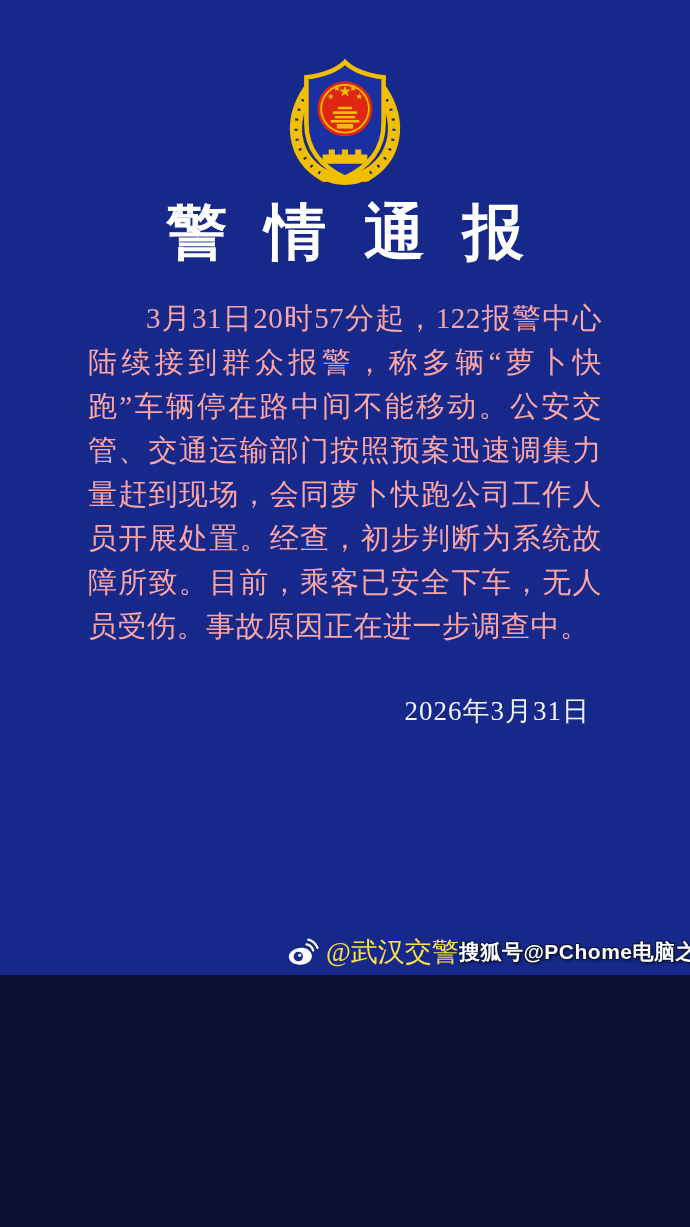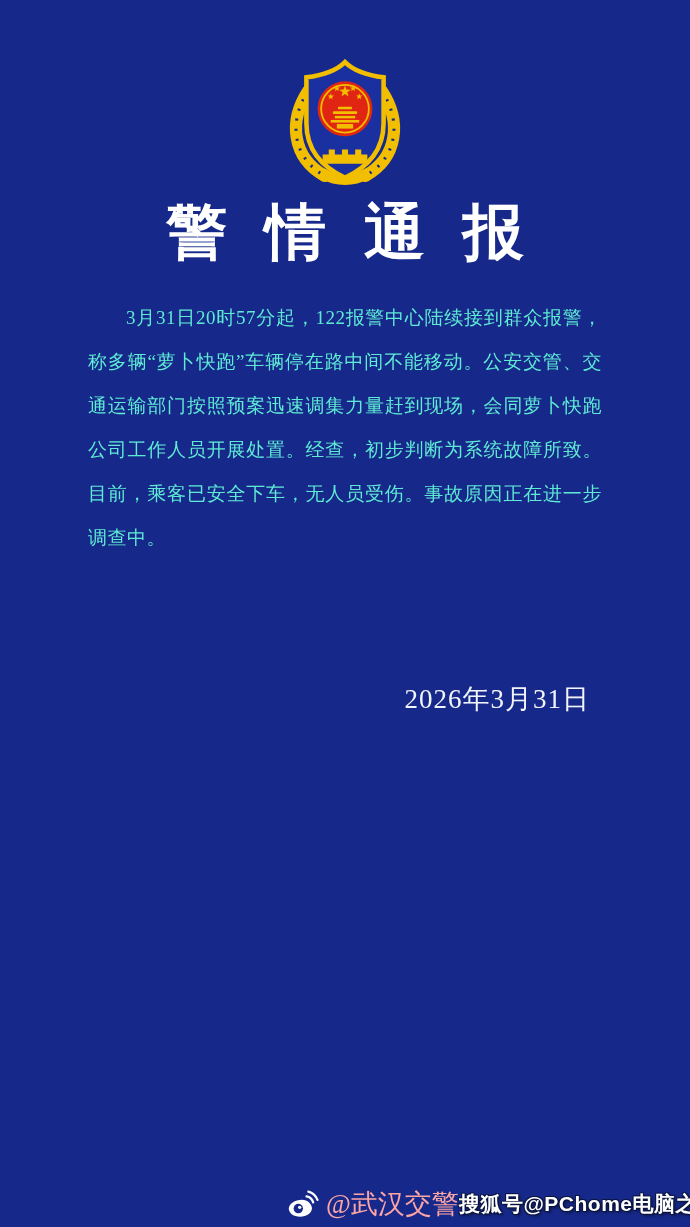--- a/index.html
+++ b/index.html
@@ -1,20 +1,20 @@
 <!DOCTYPE html>
 <html><head>
 <meta charset="utf-8">
 <style>
   * { margin: 0; padding: 0; box-sizing: border-box; }
   html, body { background: #0c1030; }
   .page {
     position: relative;
     width: 690px;
-    height: 1227px;
+    height: 975px;
     margin: 0 auto;
     background: #16298a;
     overflow: hidden;
     font-family: "Liberation Serif", "DejaVu Serif", serif;
     color: #ffffff;
   }
   .badge {
     position: absolute;
     top: 58px;
     left: 50%;
@@ -34,54 +34,54 @@
     letter-spacing: 0.62em;
     text-indent: 0.62em; 
     white-space: nowrap;
     color: #ffffff;
   }
   .body-text {
     position: absolute;
     top: 296px;
     left: 88px;
     width: 514px;
-    font-size: 19px;
+    font-size: 29px;
     line-height: 44px;
     text-align: justify;
     text-indent: 2em;
     letter-spacing: 0.5px;
-    color: #5eead4;
+    color: #fca5a5;
   }
   .signature {
     position: absolute;
     top: 676px;
     right: 100px;
     text-align: center;
     font-size: 27px;
     line-height: 46px;
     color: #f2f4fb;
   }
   .signature .agency { display: block; letter-spacing: 2px; }
-  .signature .date { display: block; letter-spacing: 1px; }
+  .signature .date { display: block; letter-spacing: 1px; margin-top: 12px; }
   .footer {
     position: absolute;
     left: 0;
     bottom: 4px;
     width: 100%;
     height: 38px;
     display: flex;
     align-items: center;
   }
   .weibo-credit {
     display: flex;
     align-items: center;
     margin-left: 286px;
     gap: 7px;
     font-size: 27px;
-    color: #fca5a5;
+    color: #fde047;
     font-family: "Liberation Serif", "DejaVu Serif", serif;
     white-space: nowrap;
   }
   .weibo-icon { width: 33px; height: 31px; display: inline-block; }
   .weibo-icon svg { width: 100%; height: 100%; display: block; }
   .watermark {
     margin-left: auto;
     margin-right: 6px;
     font-family: "Liberation Sans", "DejaVu Sans", sans-serif;
     font-weight: bold;

